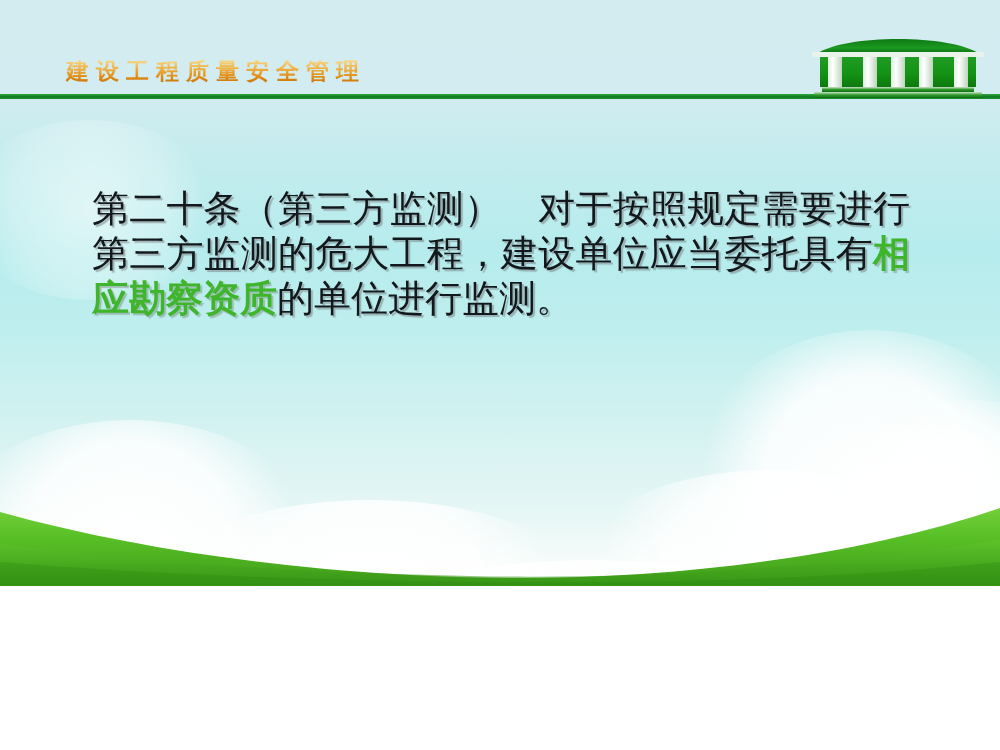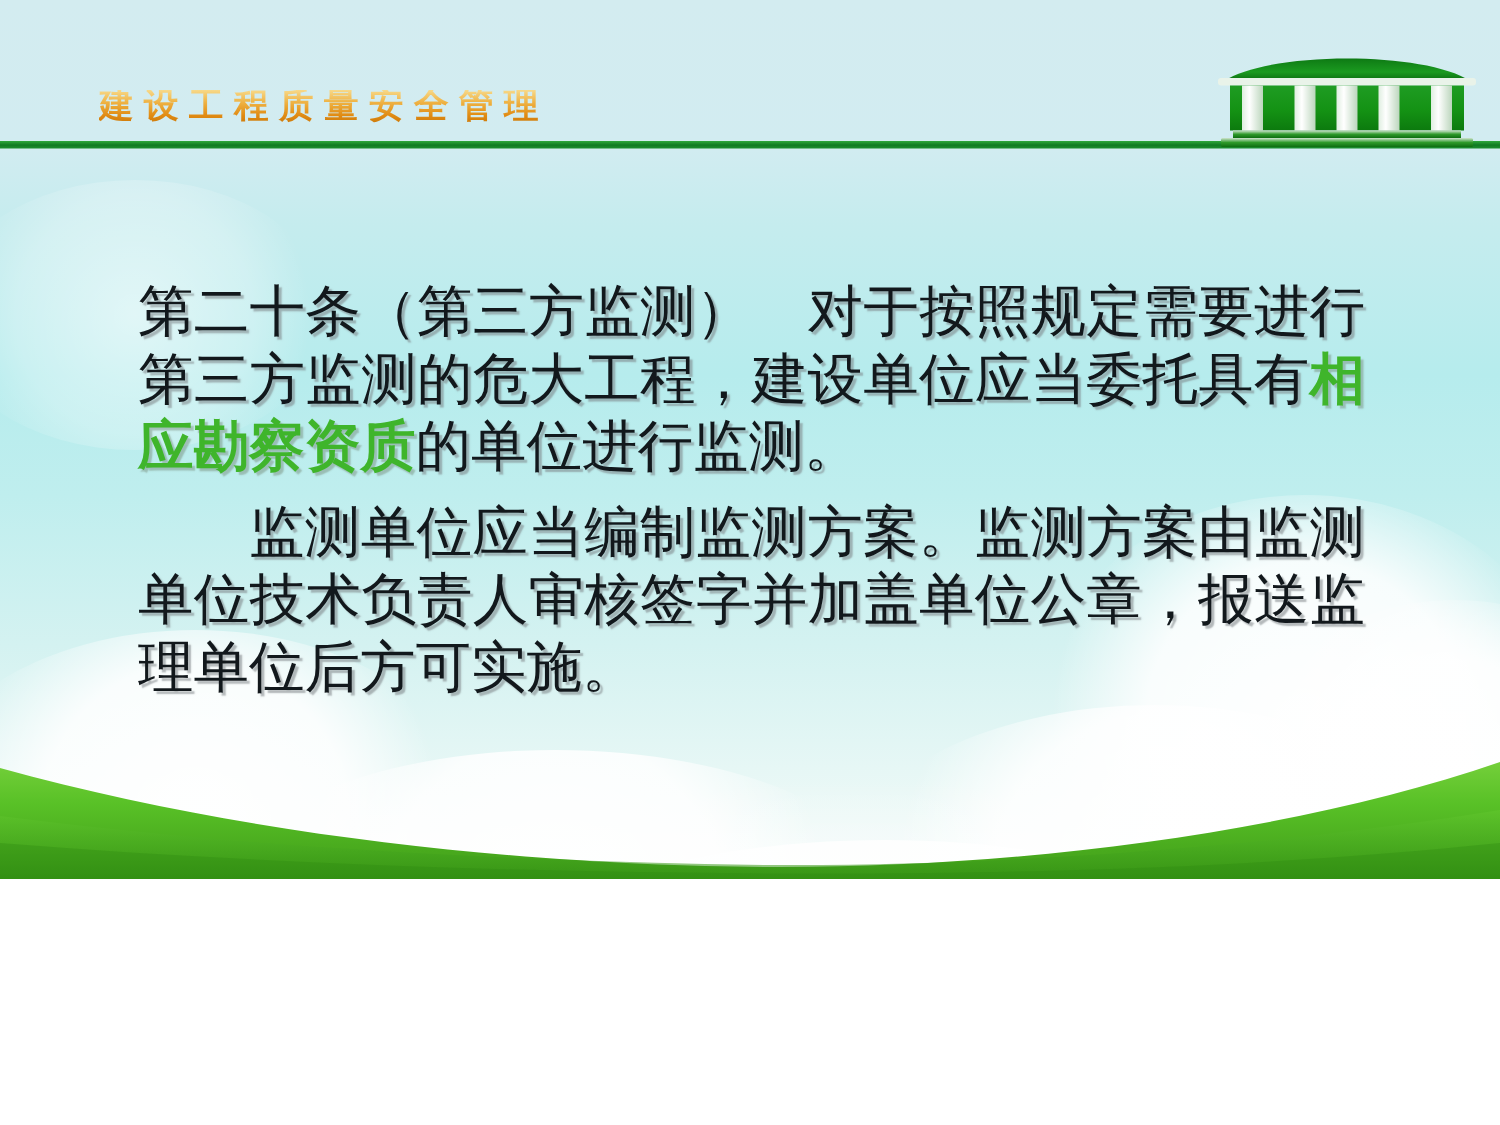--- a/index.html
+++ b/index.html
@@ -221,16 +221,15 @@
         <rect x="148" y="25" width="14" height="30" fill="url(#colGrad)"></rect>
 
         <rect x="16" y="55" width="152" height="5" fill="url(#baseGrad)"></rect>
         <rect x="8" y="60" width="168" height="6" rx="1" fill="url(#baseGrad)"></rect>
       </svg>
     </div>
   </div>
 
   <div class="content">
     <p class="para"><span>第二十条（第三方监测）</span><span>　</span><span>对于按照规定需要进行第三方监测的危大工程，建设单位应当委托具有</span><span class="hl">相应勘察资质</span><span>的单位进行监测。</span></p>
-    <p class="para indent"><span>监测单位应当编制监测方案。监测方案由监测单位技术负责人审核签字并加盖单位公章，报送监理单位后方可实施。</span></p>
   </div>
 
 </div>
 
 </body></html>

